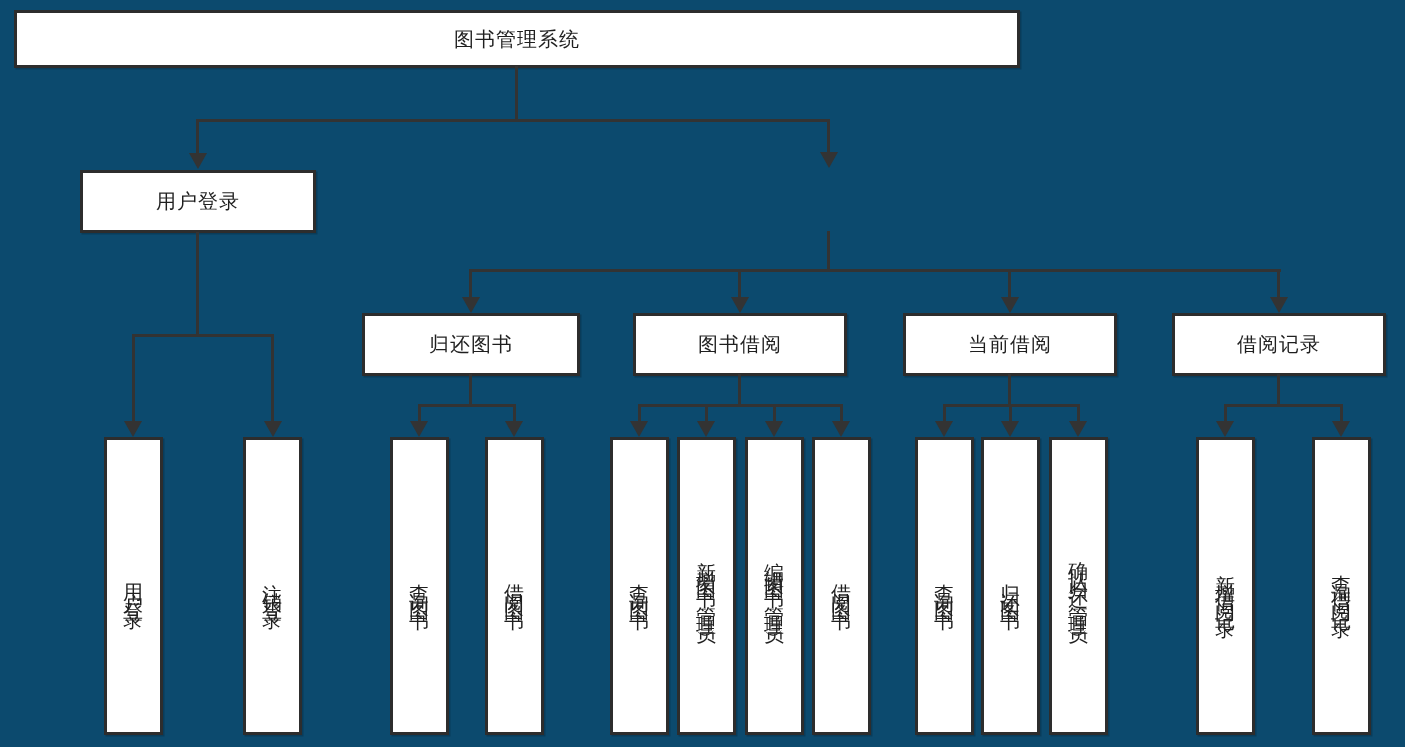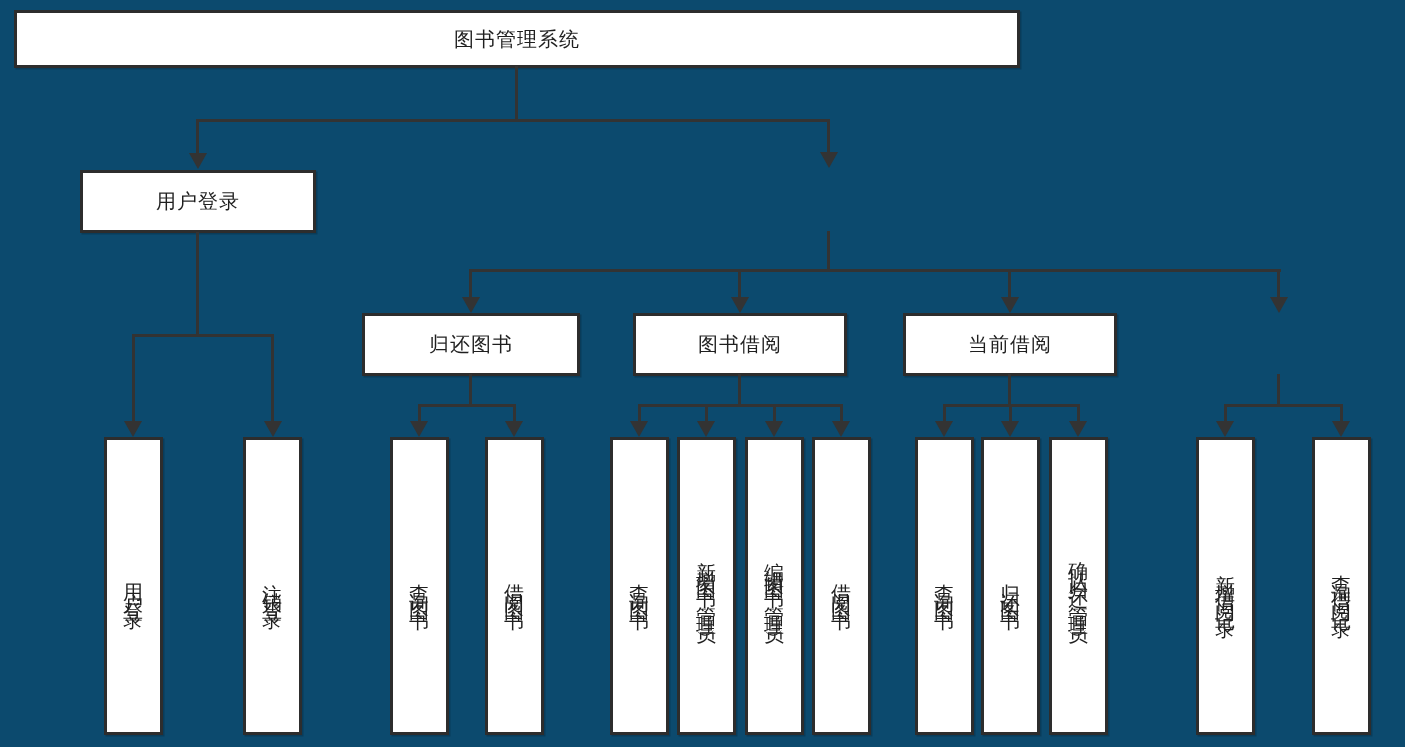--- a/index.html
+++ b/index.html
@@ -75,20 +75,23 @@
 
   <div class="hbox" style="left:362px; top:313px; width:218px; height:63px;">
     <span>归还图书</span>
   </div>
   <div class="hbox" style="left:633px; top:313px; width:214px; height:63px;">
     <span>图书借阅</span>
   </div>
   <div class="hbox" style="left:903px; top:313px; width:214px; height:63px;">
     <span>当前借阅</span>
   </div>
+  <div class="hbox" style="left:1172px; top:313px; width:214px; height:63px;">
+    <span>借阅记录</span>
+  </div>
 
   <div class="line" style="left:469px; top:374px; width:3px; height:32px;"></div>
   <div class="line" style="left:418px; top:404px; width:98px; height:3px;"></div>
   <div class="line" style="left:418px; top:404px; width:3px; height:18px;"></div>
   <div class="arrow" style="left:410px; top:421px;"></div>
   <div class="line" style="left:513px; top:404px; width:3px; height:18px;"></div>
   <div class="arrow" style="left:505px; top:421px;"></div>
 
   <div class="line" style="left:738px; top:374px; width:3px; height:32px;"></div>
   <div class="line" style="left:638px; top:404px; width:205px; height:3px;"></div>

